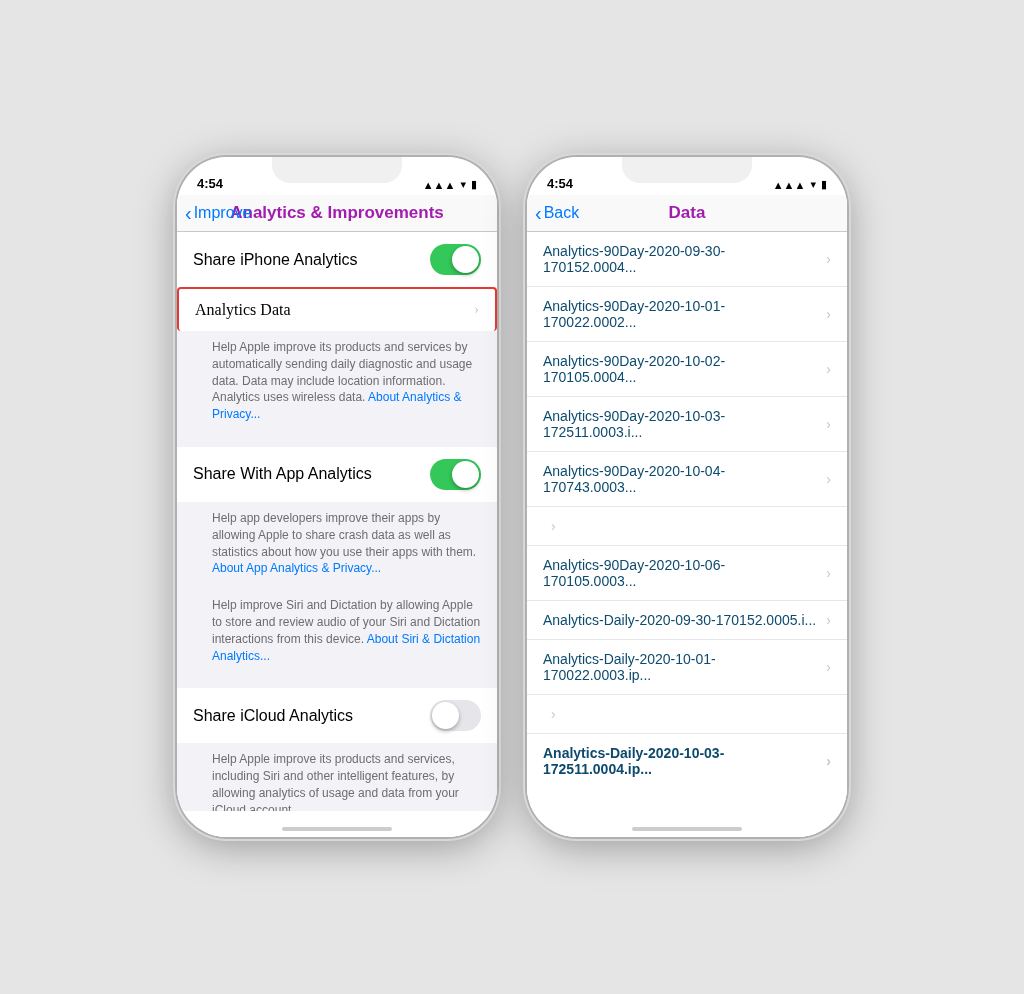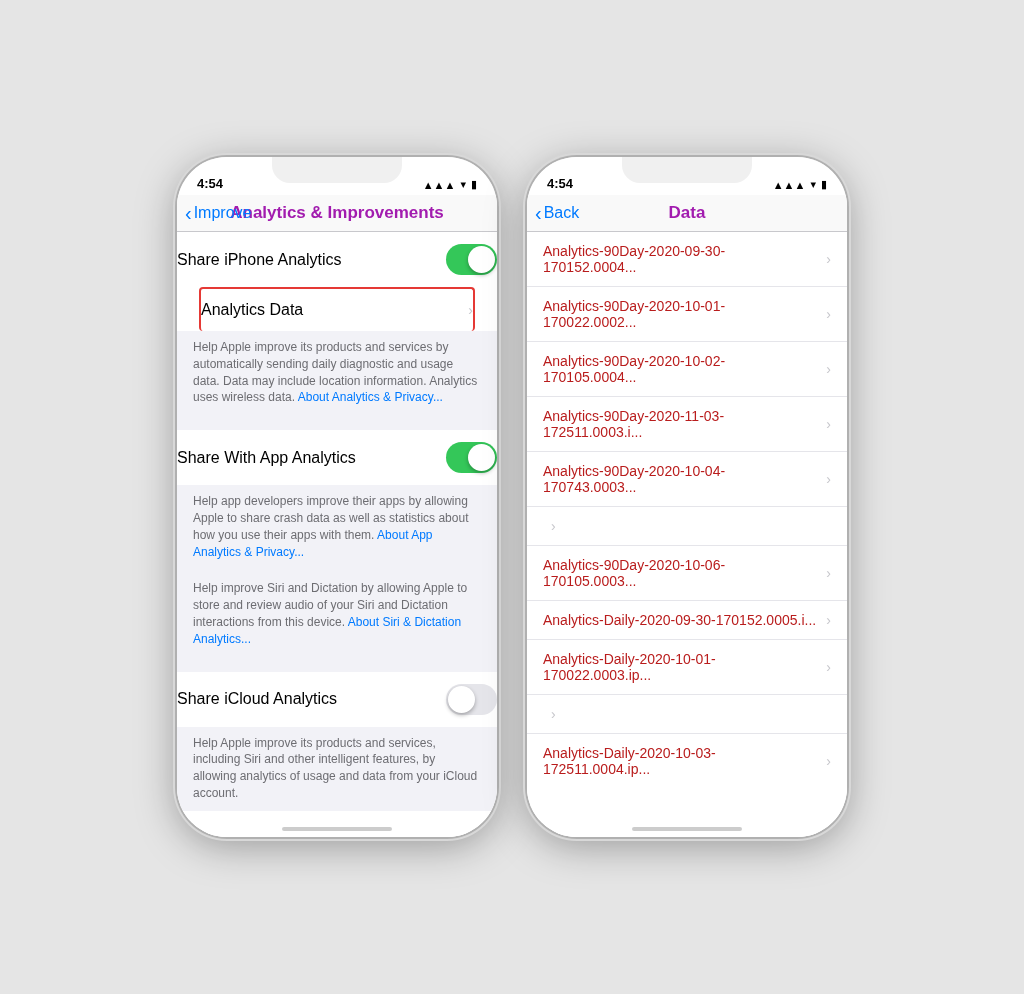--- a/index.html
+++ b/index.html
@@ -122,21 +122,21 @@
       margin: 12px 0 0 0;
     }
     .settings-section:first-child {
       margin-top: 0;
     }
 
     .settings-row {
       display: flex;
       align-items: center;
       justify-content: space-between;
-      padding: 12px 0;
+      padding: 12px 16px;
       border-bottom: 1px solid #e5e5ea;
       background: #fff;
     }
     .settings-row:last-child {
       border-bottom: none;
     }
     .settings-row-label {
       font-size: 16px;
       color: #000;
       flex: 1;
@@ -176,53 +176,56 @@
       margin-left: 8px;
     }
 
     
     .settings-description {
       padding: 8px 16px 12px;
       font-size: 12px;
       color: #6d6d72;
       line-height: 1.4;
       background: #f2f2f7;
+      margin-left: 19px;
     }
     .settings-description a {
       color: #007aff;
       text-decoration: none;
     }
 
     
     .highlighted-row {
       border: 2.5px solid #e53935;
-      margin: 0 22px;
+      margin: 0 0;
       border-radius: 4px;
+      font-family: Liberation Serif, serif;
     }
 
     
     .list-content {
       flex: 1;
       overflow-y: auto;
       background: #fff;
     }
     .list-item {
       display: flex;
       align-items: center;
       justify-content: space-between;
       padding: 11px 16px;
       border-bottom: 1px solid #e5e5ea;
       background: #fff;
     }
     .list-item:last-child {
       border-bottom: none;
+      font-weight: bold;
     }
     .list-item-text {
       font-size: 14px;
-      color: #b91c1c;
+      color: #0c4a6e;
       flex: 1;
     }
 
     
     .bottom-bar {
       height: 26px;
       background: #fff;
       display: flex;
       align-items: flex-end;
       justify-content: center;
@@ -353,21 +356,21 @@
     </div>
         <div class="list-item">
       <span class="list-item-text">Analytics-90Day-2020-10-01-170022.0002...</span>
       <span class="chevron-right">›</span>
     </div>
         <div class="list-item">
       <span class="list-item-text">Analytics-90Day-2020-10-02-170105.0004...</span>
       <span class="chevron-right">›</span>
     </div>
         <div class="list-item">
-      <span class="list-item-text">Analytics-90Day-2020-11-03-172511.0003.i...</span>
+      <span class="list-item-text">Analytics-90Day-2020-10-03-172511.0003.i...</span>
       <span class="chevron-right">›</span>
     </div>
         <div class="list-item">
       <span class="list-item-text">Analytics-90Day-2020-10-04-170743.0003...</span>
       <span class="chevron-right">›</span>
     </div>
         <div class="list-item">
       <span class="chevron-right">›</span>
     </div>
         <div class="list-item">

